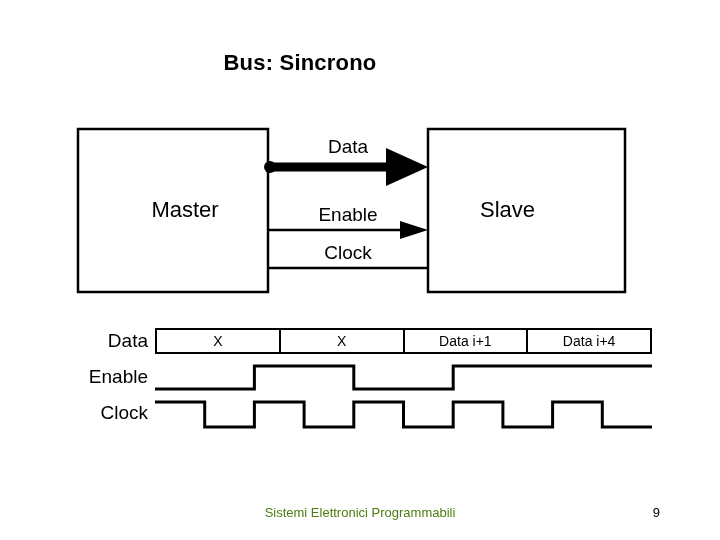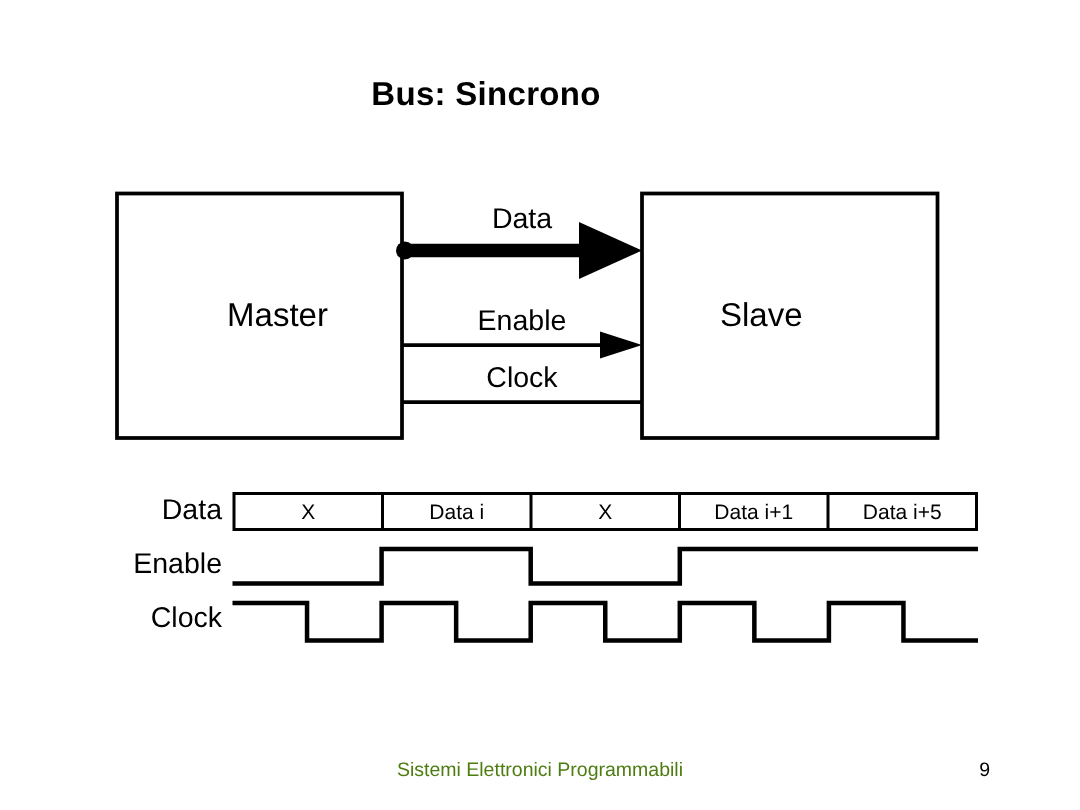--- a/index.html
+++ b/index.html
@@ -23,21 +23,20 @@
   #slide-title {
     position: absolute;
     left: 0;
     top: 50px;
     width: 600px;
     text-align: center;
     font-size: 22px;
     font-weight: bold;
     letter-spacing: 0.2px;
     color: #000000;
-    padding-left: 24px;
   }
 
   
   .block-diagram {
     position: absolute;
     left: 0;
     top: 0;
     width: 720px;
     height: 540px;
     pointer-events: none;
@@ -186,24 +185,23 @@
     <div class="wire-label" id="enable-wire-label">Enable</div>
     <div class="wire-label" id="clock-wire-label">Clock</div>
   </div>
 
   <div class="timing-label" id="timing-label-data">Data</div>
   <div class="timing-label" id="timing-label-enable">Enable</div>
   <div class="timing-label" id="timing-label-clock">Clock</div>
 
   <div id="data-bus-row">
     <div class="data-cell">X</div>
-    <div class="data-cell">Data i</div>
     <div class="data-cell">X</div>
     <div class="data-cell">Data i+1</div>
-    <div class="data-cell">Data i+5</div>
+    <div class="data-cell">Data i+4</div>
   </div>
 
   <svg id="waveforms" width="720" height="540" viewBox="0 0 720 540">
     <polyline id="enable-waveform" fill="none" stroke="#000000" stroke-width="3" stroke-linejoin="miter" stroke-linecap="butt" points="155,389 254.4,389 254.4,389 254.4,366 353.8,366 353.8,366 353.8,389 453.20000000000005,389 453.20000000000005,389 453.20000000000005,366 552.6,366 552.6,366 652,366"></polyline>
     <polyline id="clock-waveform" fill="none" stroke="#000000" stroke-width="3" stroke-linejoin="miter" stroke-linecap="butt" points="155,402 204.7,402 204.7,427 254.4,427 254.4,402 304.1,402 304.1,427 353.8,427 353.8,402 403.5,402 403.5,427 453.20000000000005,427 453.20000000000005,402 502.90000000000003,402 502.90000000000003,427 552.6,427 552.6,402 602.3000000000001,402 602.3000000000001,427 652,427"></polyline>
   </svg>
 
   <div id="footer-text">Sistemi Elettronici Programmabili</div>
   <div id="footer-page">9</div>
 

